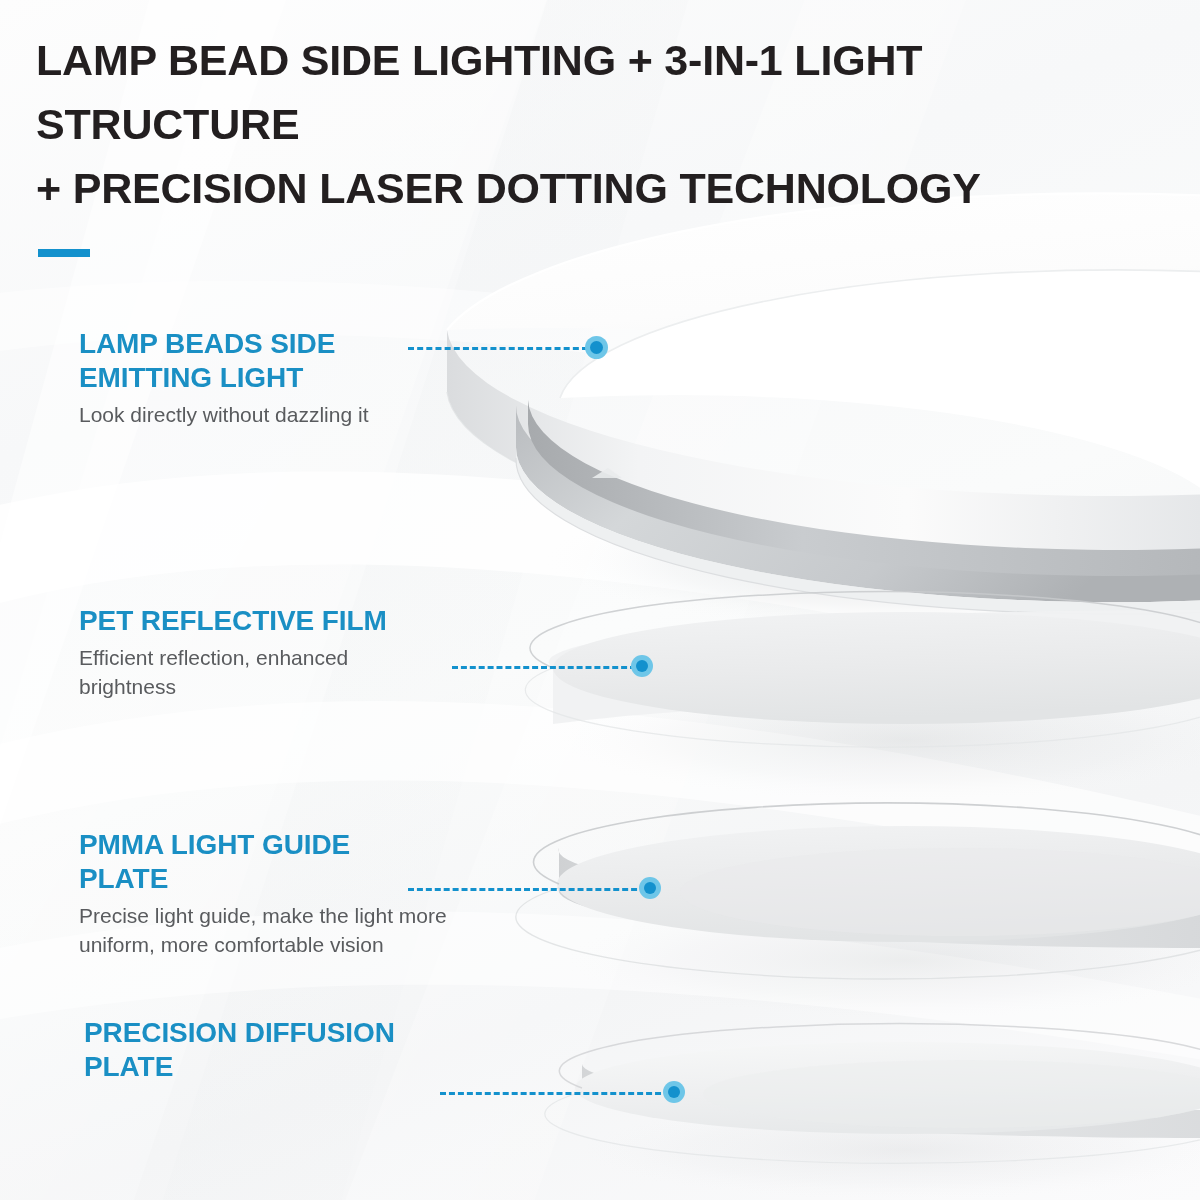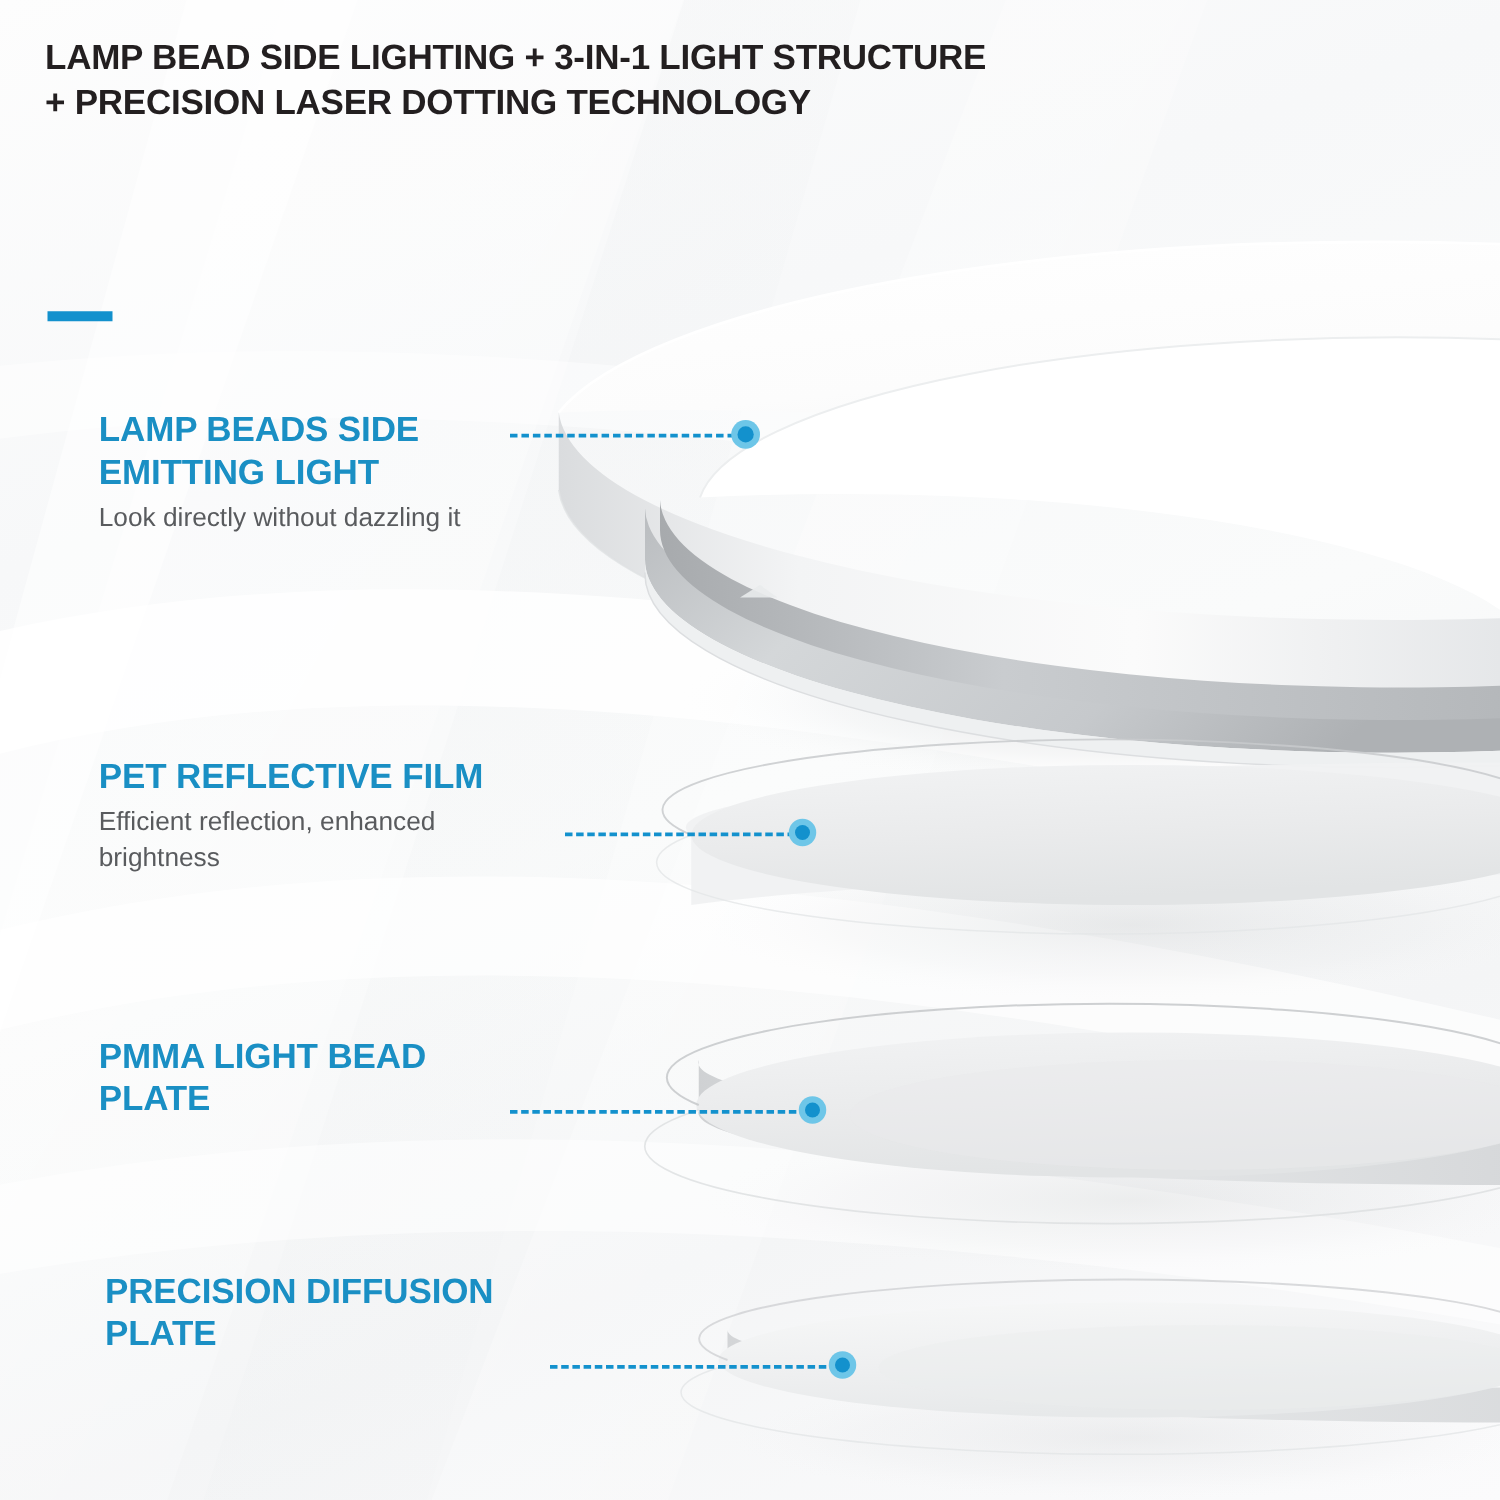--- a/index.html
+++ b/index.html
@@ -13,21 +13,21 @@
     position:relative;width:1200px;height:1200px;overflow:hidden;
     background:
       linear-gradient(160deg,#fdfdfd 0%,#f7f8f9 28%,#fafbfb 52%,#f4f5f6 74%,#fbfbfc 100%);
   }
   
   .bgsvg{position:absolute;left:0;top:0;width:1200px;height:1200px;pointer-events:none;}
 
   
   .header{position:absolute;left:36px;top:28px;width:1135px;z-index:30;}
   .title{
-    font-size:28px;line-height:36px;font-weight:bold;color:#231f20;
+    font-size:43px;line-height:64px;font-weight:bold;color:#231f20;
     letter-spacing:-0.2px;margin:0;white-space:pre-line;
   }
   .subtitle{
     font-size:25.5px;line-height:38px;color:#6d6e71;margin:14px 0 0 0;
     white-space:pre-line;font-weight:normal;
   }
   .accent-bar{
     position:absolute;left:38px;top:249px;width:52px;height:8px;
     background:#1391cd;z-index:30;
   }
@@ -373,22 +373,24 @@
 brightness</p>
   </div>
 
   <div class="callout" id="callout-0">
     <p class="c-title">LAMP BEADS SIDE
 EMITTING LIGHT</p>
     <p class="c-desc">Look directly without dazzling it</p>
   </div>
 
   <div class="callout" id="callout-2">
-    <p class="c-title">PMMA LIGHT BEAD
+    <p class="c-title">PMMA LIGHT GUIDE
 PLATE</p>
+    <p class="c-desc">Precise light guide, make the light more
+uniform, more comfortable vision</p>
   </div>
 
   <div class="callout" id="callout-3">
     <p class="c-title">PRECISION DIFFUSION
 PLATE</p>
   </div>
 
 </div>
 
 </body></html>

